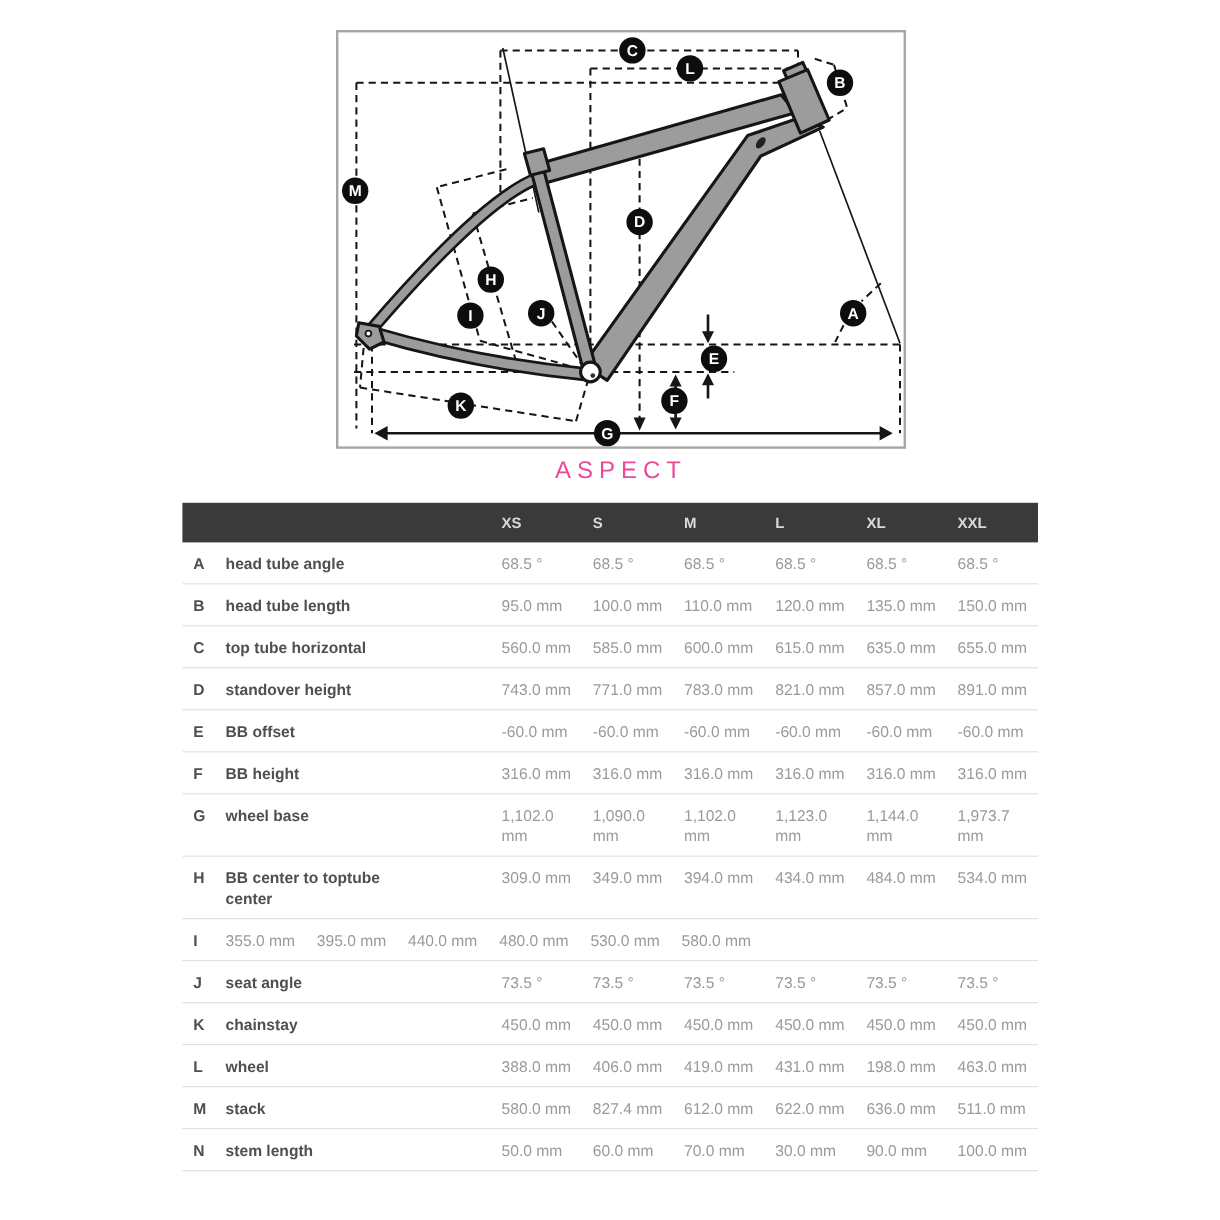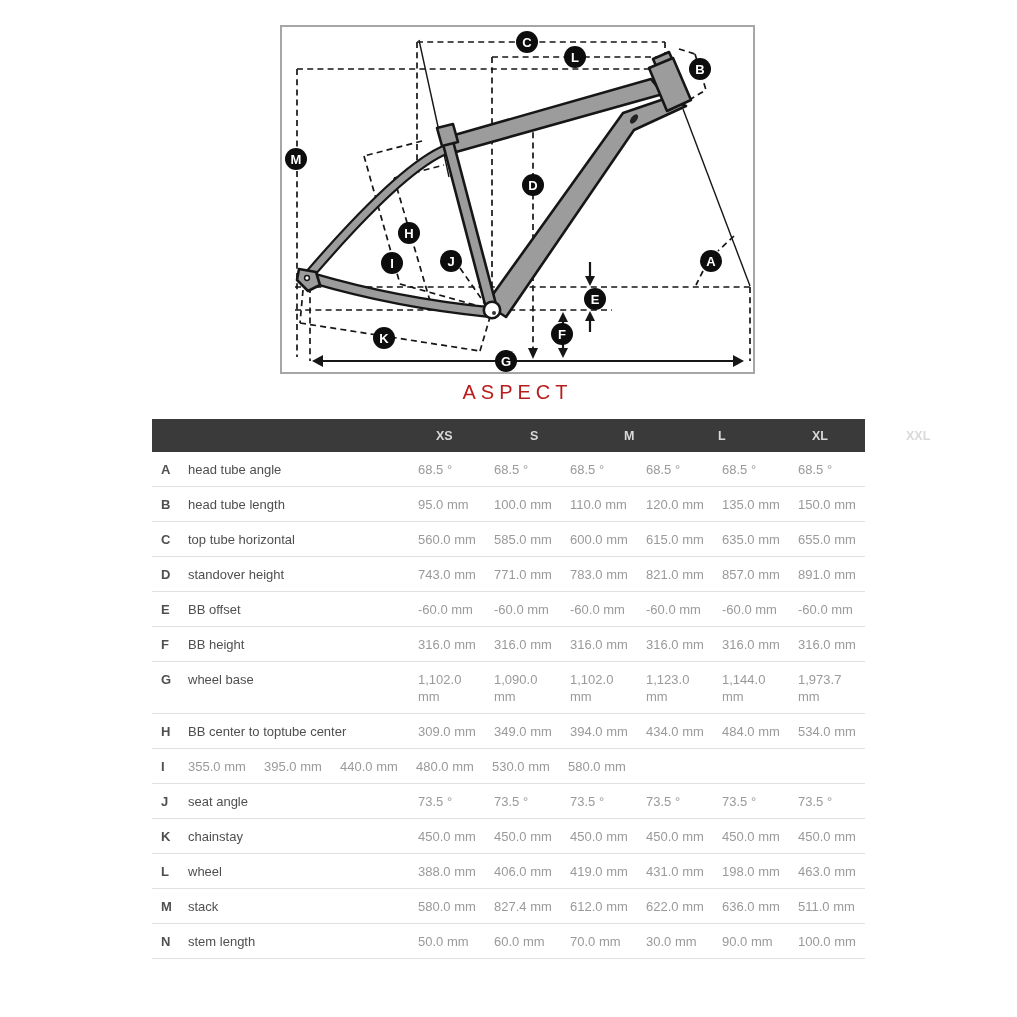--- a/index.html
+++ b/index.html
@@ -1,32 +1,32 @@
 <!DOCTYPE html>
 <html><head>
 <meta charset="utf-8">
 <style>
   html,body{margin:0;padding:0;background:#fff;}
   body{width:1017px;height:1017px;position:relative;font-family:"Liberation Sans",sans-serif;}
   .diagram-box{position:absolute;left:280px;top:25px;width:471px;height:345px;border:2px solid #a6a6a6;background:#fff;}
   .diagram-box svg{display:block;}
   .model-title{position:absolute;left:280px;top:381px;width:475px;text-align:center;
-    font-size:20px;color:#b91c1c;letter-spacing:5px;font-weight:400;}
+    font-size:20px;color:#ec4899;letter-spacing:5px;font-weight:400;}
   
   .geo-table{position:absolute;left:152px;top:419px;width:713px;font-size:13px;}
   .thead{display:flex;align-items:center;height:33px;background:#3a3a3a;color:#d9d9d9;
     font-weight:bold;font-size:12.5px;}
   .th-spacer{width:266px;flex:0 0 auto;}
-  .th{width:76px;flex:0 0 auto;margin-left:18px;}
+  .th{width:76px;flex:0 0 auto;}
   .th:last-child{width:67px;}
   .tr{display:flex;align-items:flex-start;border-bottom:1px solid #e1e1e1;
     padding:9px 0 8px 0;line-height:17px;}
   .td{flex:0 0 auto;}
   .td.key{width:36px;padding-left:9px;box-sizing:border-box;font-weight:bold;color:#4f4f4f;}
-  .td.label{width:230px;font-weight:normal;color:#4f4f4f;}
+  .td.label{width:230px;font-weight:bold;color:#4f4f4f;}
   .td.label span{display:inline-block;max-width:162px;}
   .td.val{width:76px;color:#9a9a9c;}
   .td.val span{display:inline-block;max-width:64px;}
   .td.val:last-child{width:67px;}
   
   .d{stroke:#161616;stroke-width:1.7;stroke-dasharray:6 4.2;fill:none;}
   .s{stroke:#161616;stroke-width:1.4;fill:none;}
   .s2{stroke:#161616;stroke-width:2.2;fill:none;}
   .ah{fill:#161616;stroke:none;}
   .tube{fill:#9c9c9c;stroke:#161616;stroke-width:2.6;stroke-linejoin:round;}

